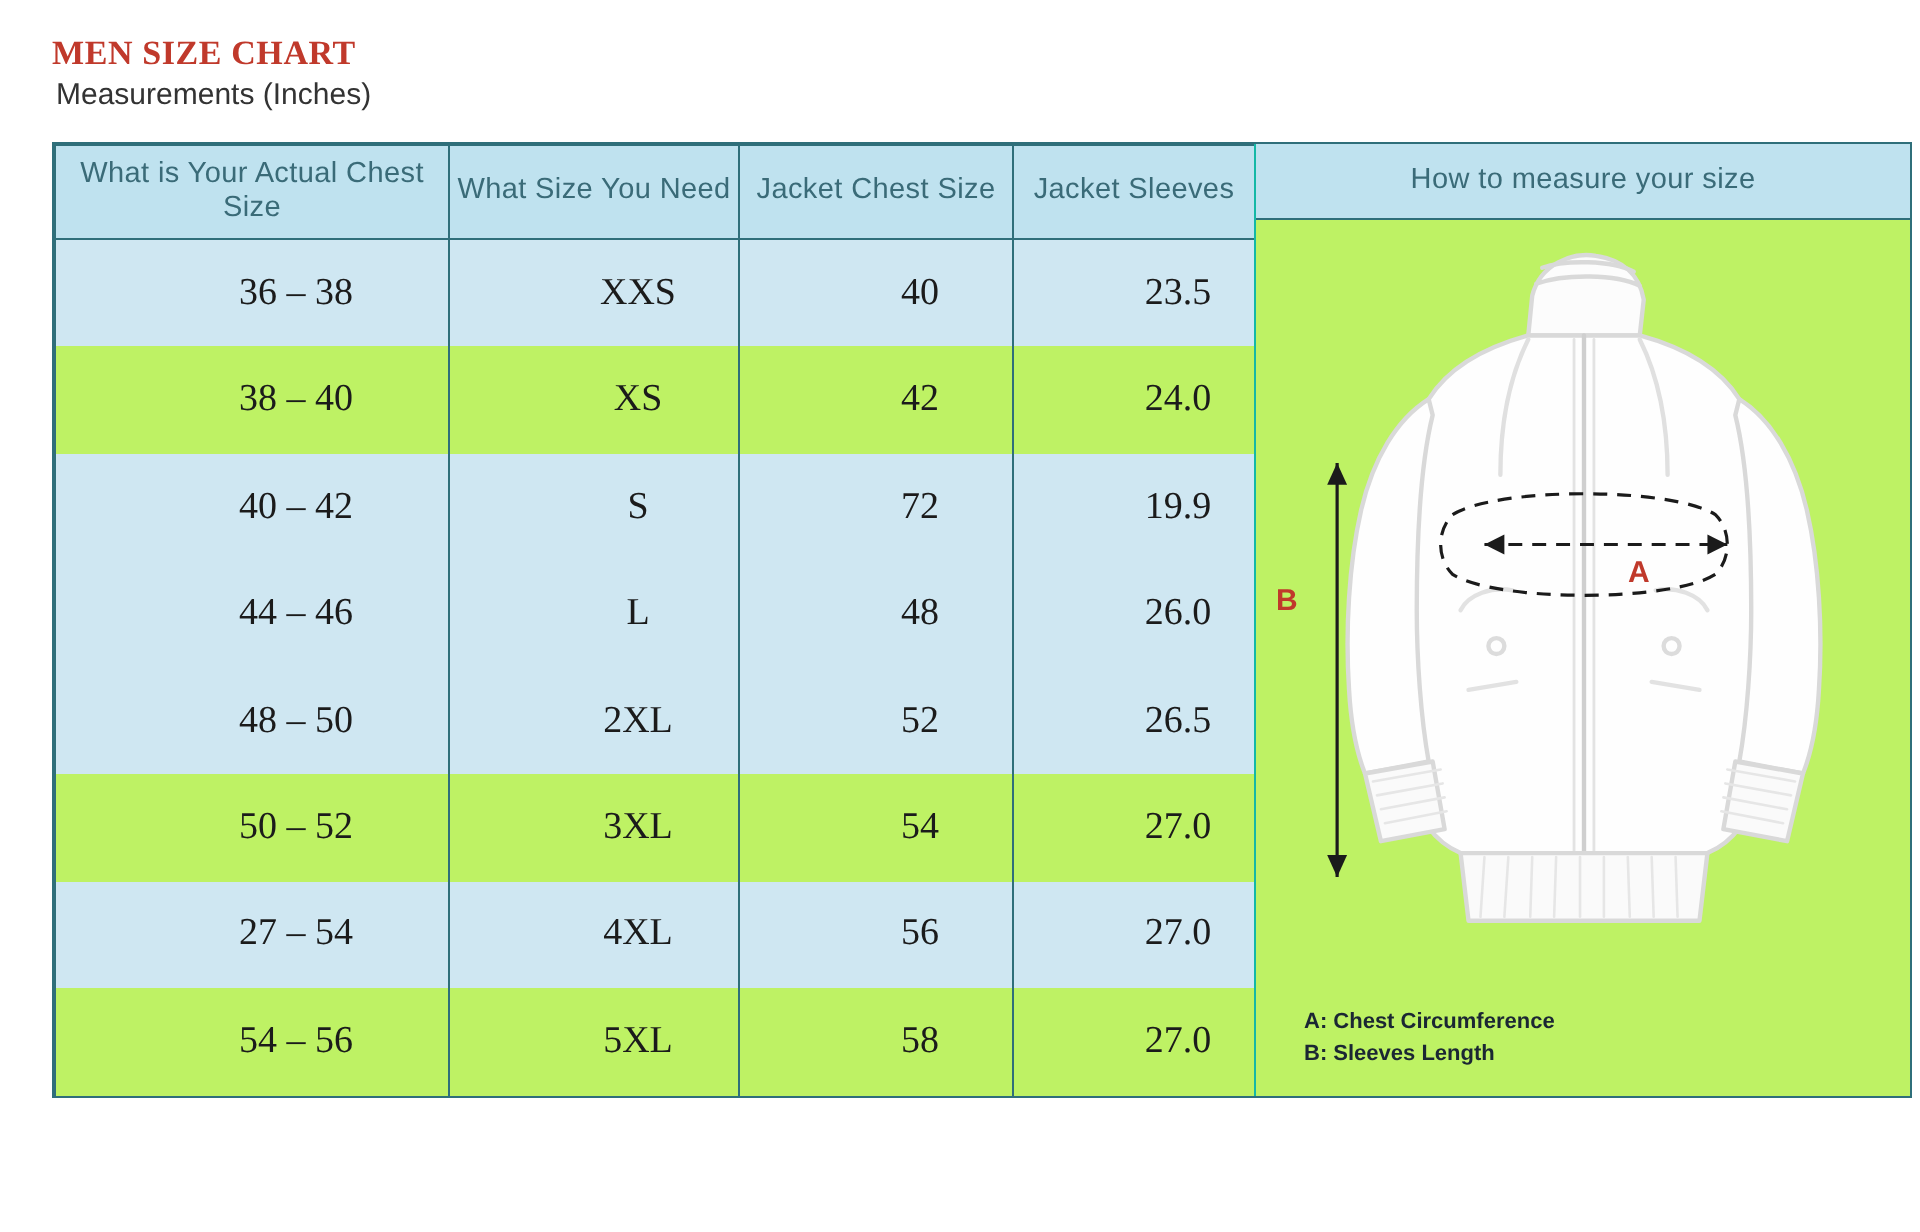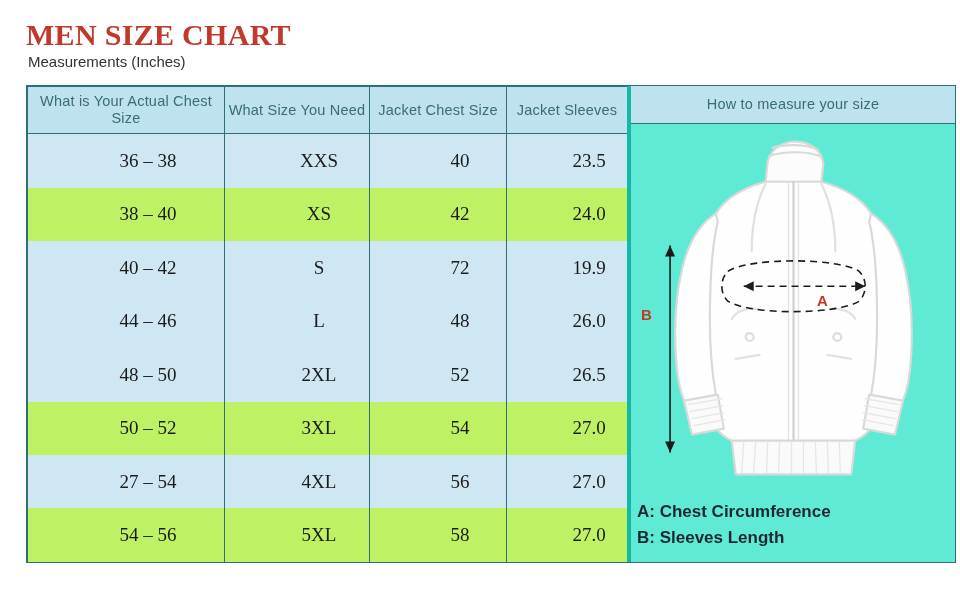--- a/index.html
+++ b/index.html
@@ -16,21 +16,21 @@
   .page {
     position: relative;
     width: 960px;
     height: 616px;
     box-sizing: border-box;
     padding: 18px 22px 10px 26px;
   }
   .title {
     font-family: "Liberation Serif", serif;
     font-weight: bold;
-    font-size: 30px;
+    font-size: 17px;
     color: #c0392b;
     letter-spacing: 0.3px;
     margin: 0 0 2px 0;
     line-height: 1.1;
   }
   .subtitle {
     font-family: "Liberation Sans", sans-serif;
     font-size: 15px;
     color: #333333;
     margin: 0 0 14px 2px;
@@ -87,23 +87,23 @@
   }
   table.size-table tr.odd td {
     background: #cfe7f2;
   }
   table.size-table tr.even td {
     background: #bef264;
   }
   .measure-side {
     flex: 1;
     position: relative;
-    border-left: 4px solid #14b8a6;
-    box-sizing: border-box;
-    background: #5eead4;
+    border-left: 1px solid #14b8a6;
+    box-sizing: border-box;
+    background: #bef264;
   }
   .measure-header {
     background: #bfe2ef;
     color: #3a6b78;
     font-size: 14.5px;
     text-align: center;
     padding: 6px 2px;
     border-bottom: 1px solid #2f6f7a;
     line-height: 1.18;
     height: 38px;
@@ -119,24 +119,24 @@
   }
   .jacket-figure {
     position: absolute;
     left: 0;
     top: 0;
     width: 100%;
     height: 100%;
   }
   .legend {
     position: absolute;
-    left: 6px;
+    left: 24px;
     bottom: 12px;
     font-family: "Liberation Sans", sans-serif;
-    font-size: 17px;
+    font-size: 11px;
     font-weight: bold;
     color: #1b2733;
     line-height: 1.5;
   }
   .legend div { white-space: nowrap; }
   .label-a {
     position: absolute;
     left: 186px;
     top: 168px;
     color: #c0392b;

